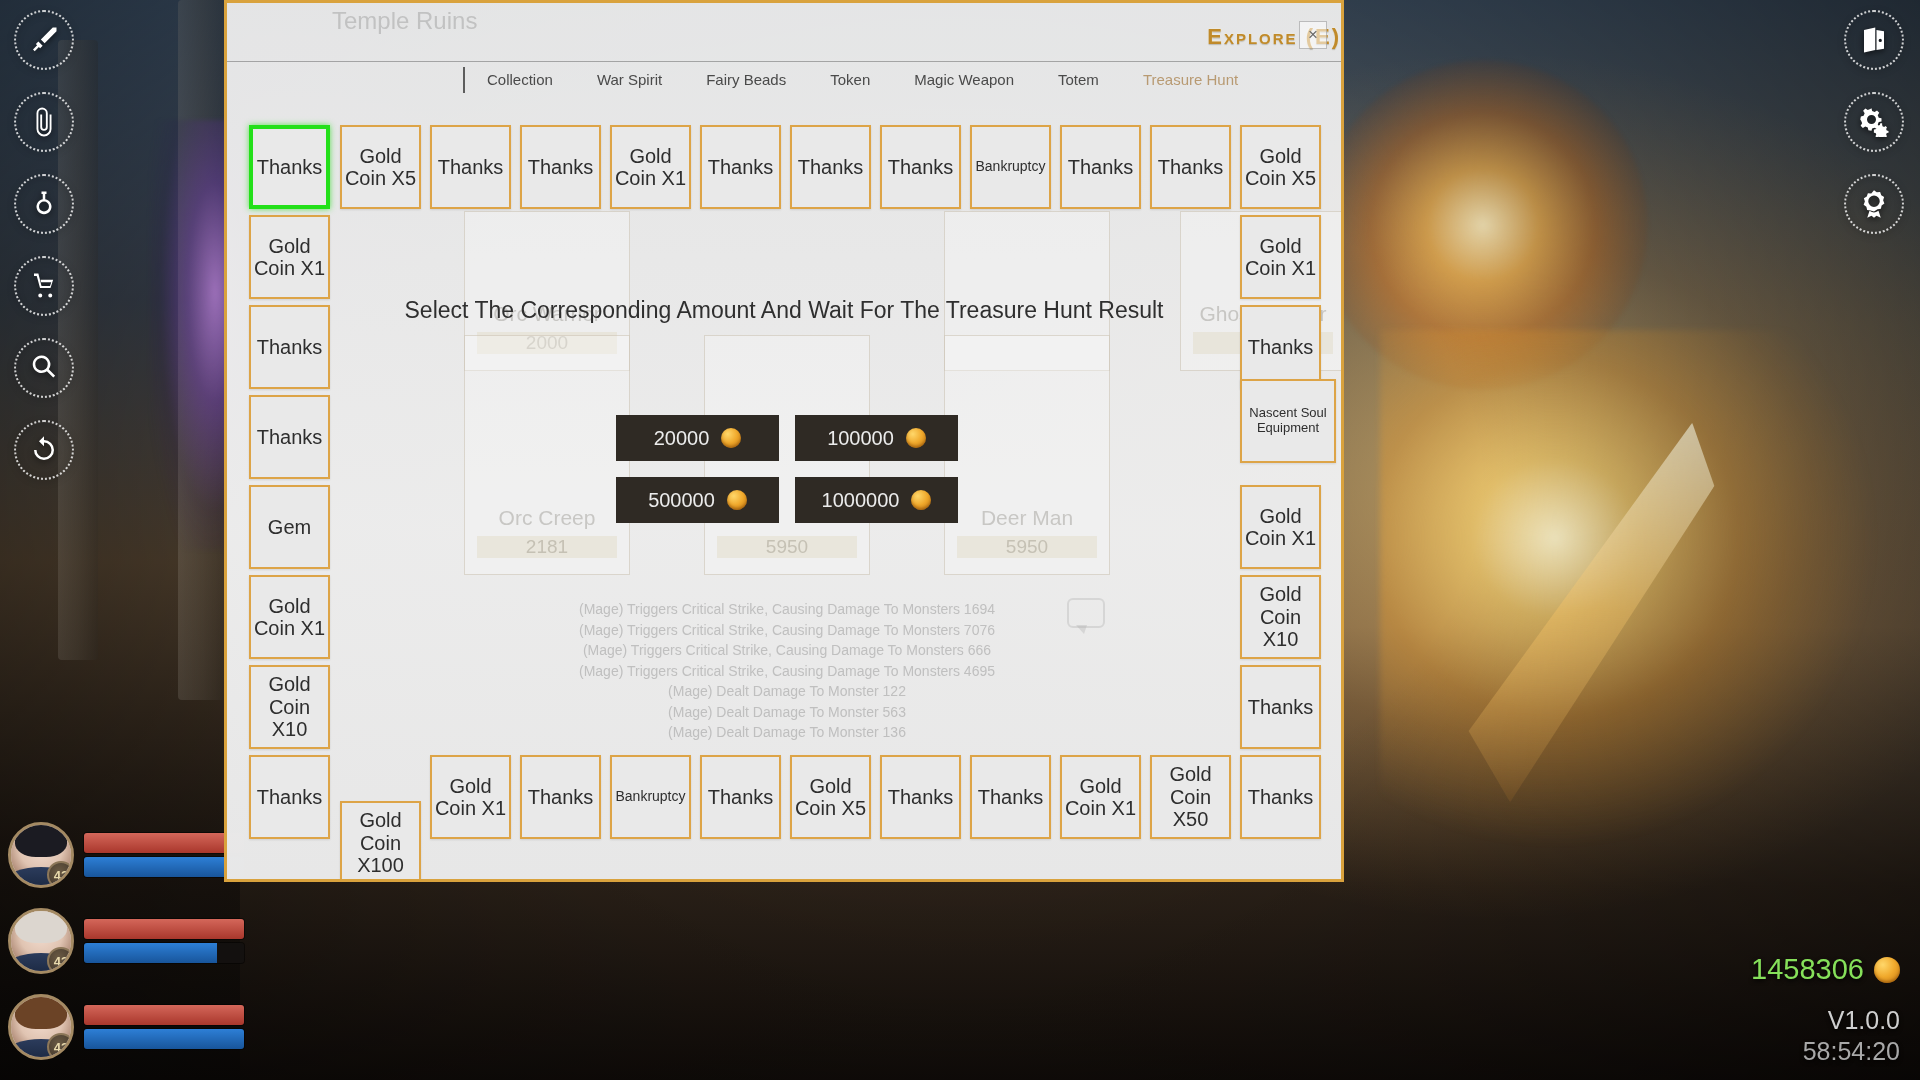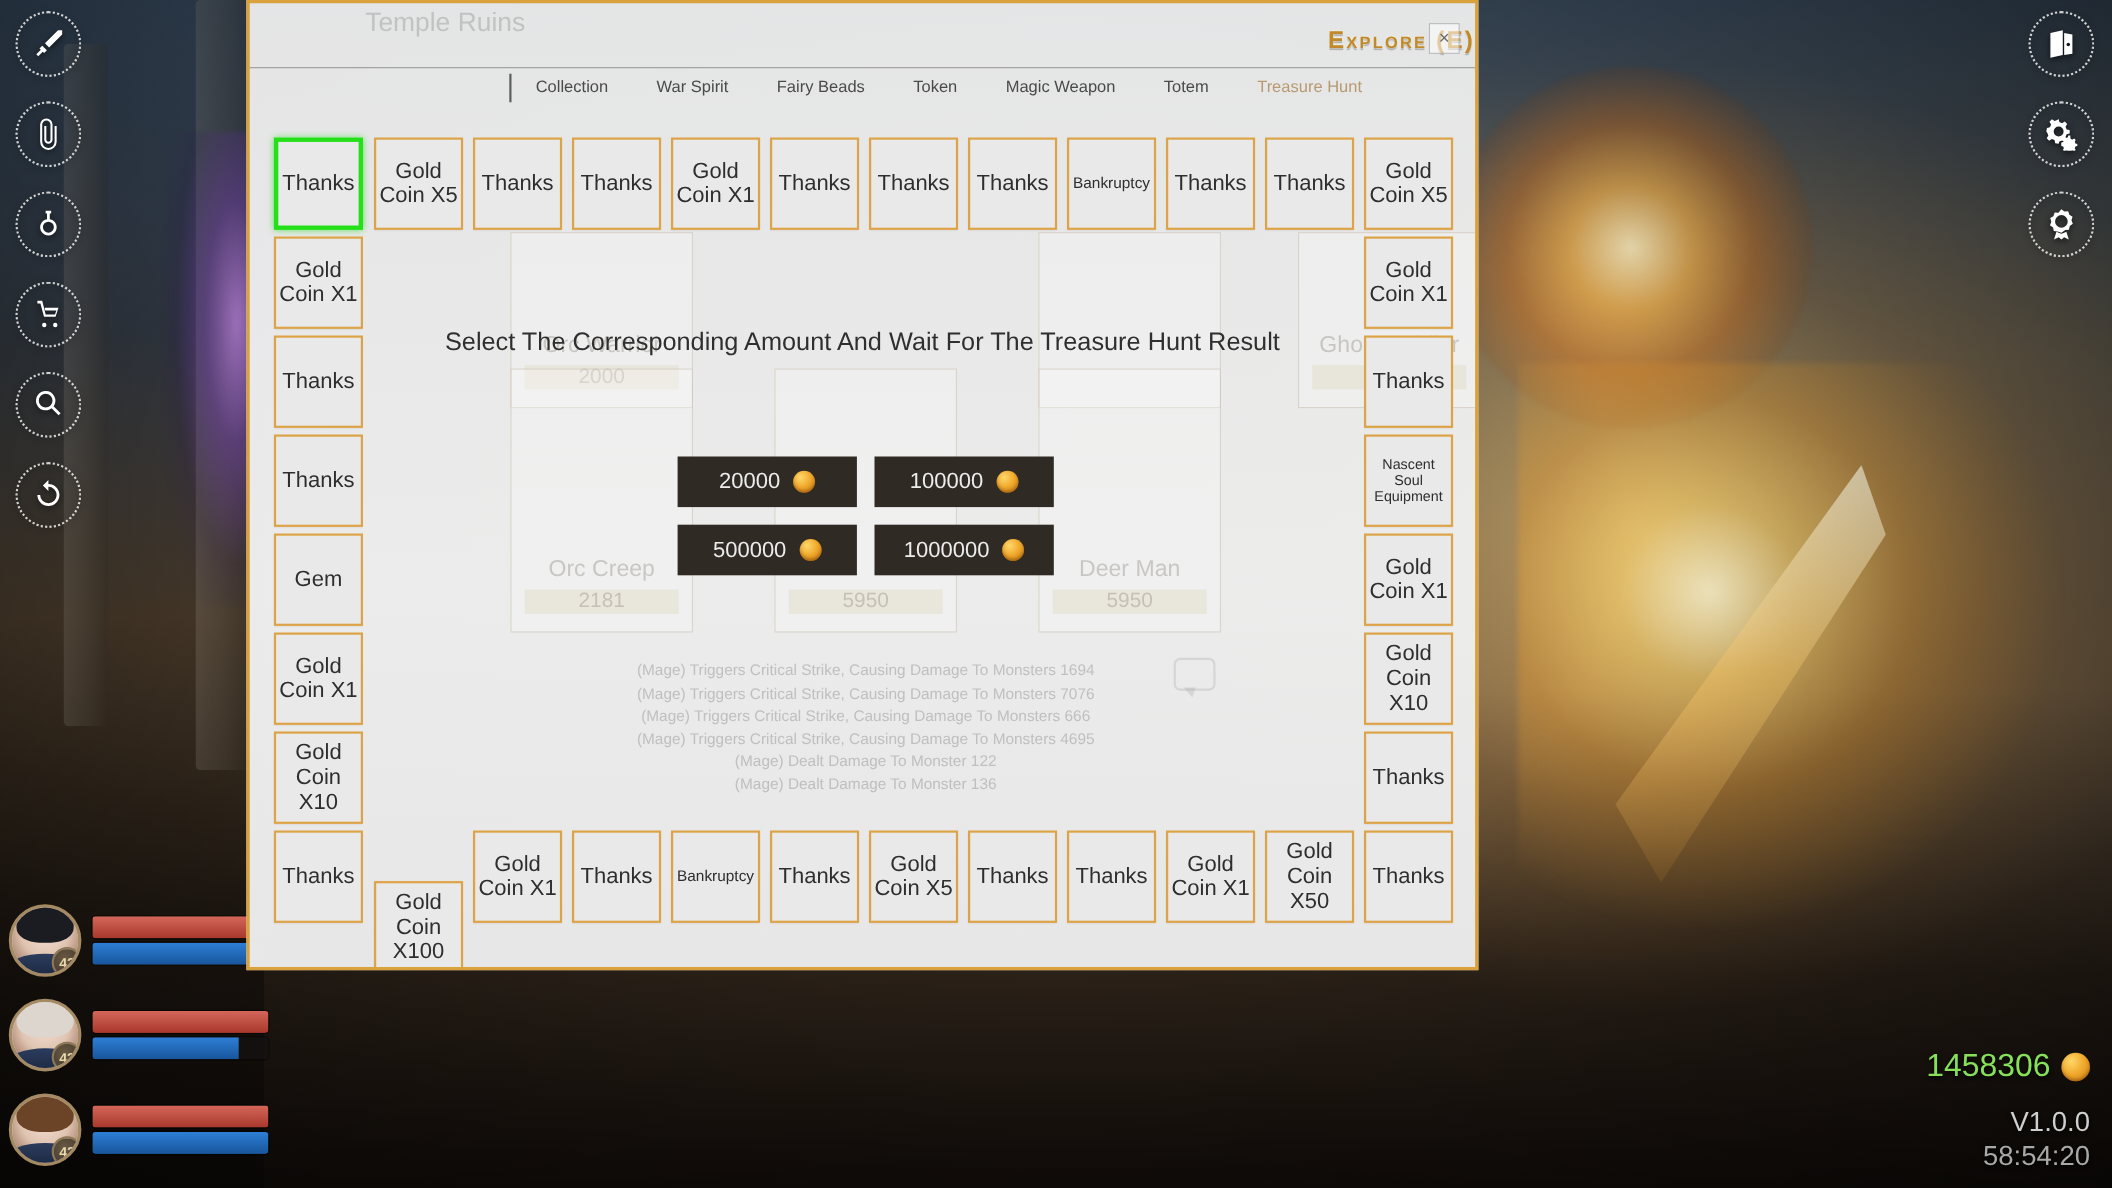--- a/index.html
+++ b/index.html
@@ -376,20 +376,21 @@
       <div class="mon-name">Deer Man</div>
       <div class="mon-hp">5950</div>
     </div>
 
     <div class="log">
       <div>(Mage) Triggers Critical Strike, Causing Damage To Monsters 1694</div>
       <div>(Mage) Triggers Critical Strike, Causing Damage To Monsters 7076</div>
       <div>(Mage) Triggers Critical Strike, Causing Damage To Monsters 666</div>
       <div>(Mage) Triggers Critical Strike, Causing Damage To Monsters 4695</div>
       <div>(Mage) Dealt Damage To Monster 122</div>
+      <div>(Mage) Dealt Damage To Monster 563</div>
       <div>(Mage) Dealt Damage To Monster 136</div>
     </div>
     <div class="chat-icon"></div>
 
     <div class="tabbar">
       <div class="divider"></div>
       <div class="tab">Collection</div>
       <div class="tab">War Spirit</div>
       <div class="tab">Fairy Beads</div>
       <div class="tab">Token</div>
@@ -456,21 +457,21 @@
     <div class="tile" style="left:22px; top:752px; width:81px; height:84px;">
         <span class="lbl">Thanks</span>
       </div>
 
     <div class="tile" style="left:1013px; top:212px; width:81px; height:84px;">
         <span class="lbl">Gold Coin X1</span>
       </div>
     <div class="tile" style="left:1013px; top:302px; width:81px; height:84px;">
         <span class="lbl">Thanks</span>
       </div>
-    <div class="tile" style="left:1013px; top:392px; width:81px; height:84px;">
+    <div class="tile" style="left:1013px; top:376px; width:96px; height:84px;">
         <span class="lbl xs">Nascent Soul Equipment</span>
       </div>
     <div class="tile" style="left:1013px; top:482px; width:81px; height:84px;">
         <span class="lbl">Gold Coin X1</span>
       </div>
     <div class="tile" style="left:1013px; top:572px; width:81px; height:84px;">
         <span class="lbl">Gold Coin X10</span>
       </div>
     <div class="tile" style="left:1013px; top:662px; width:81px; height:84px;">
         <span class="lbl">Thanks</span>

